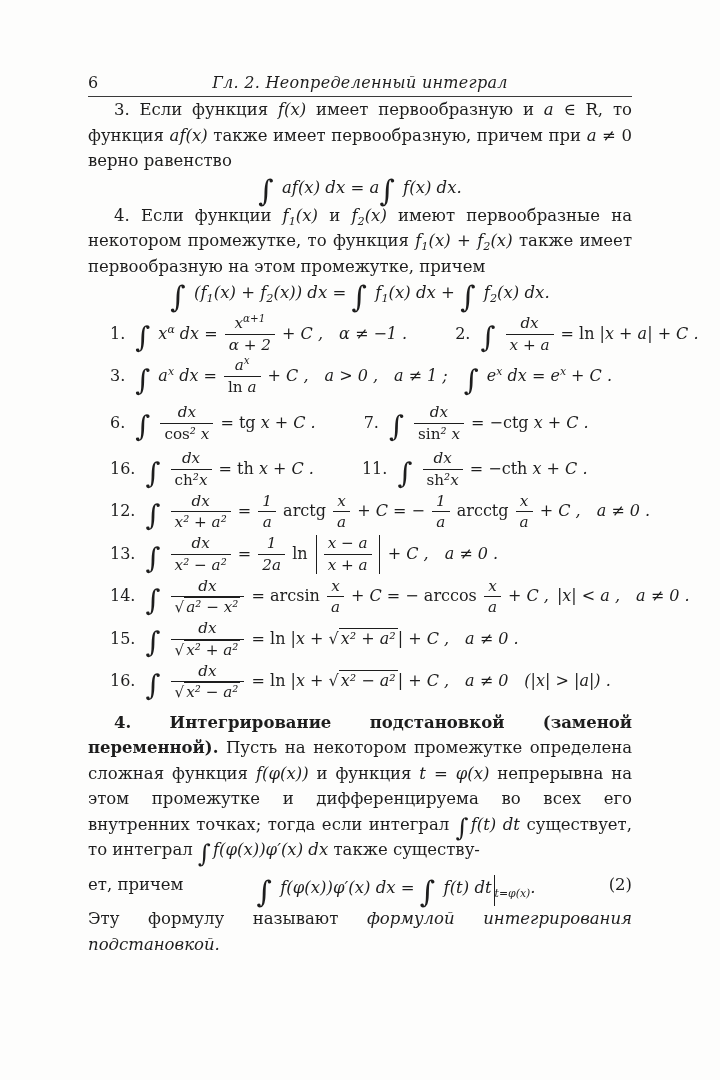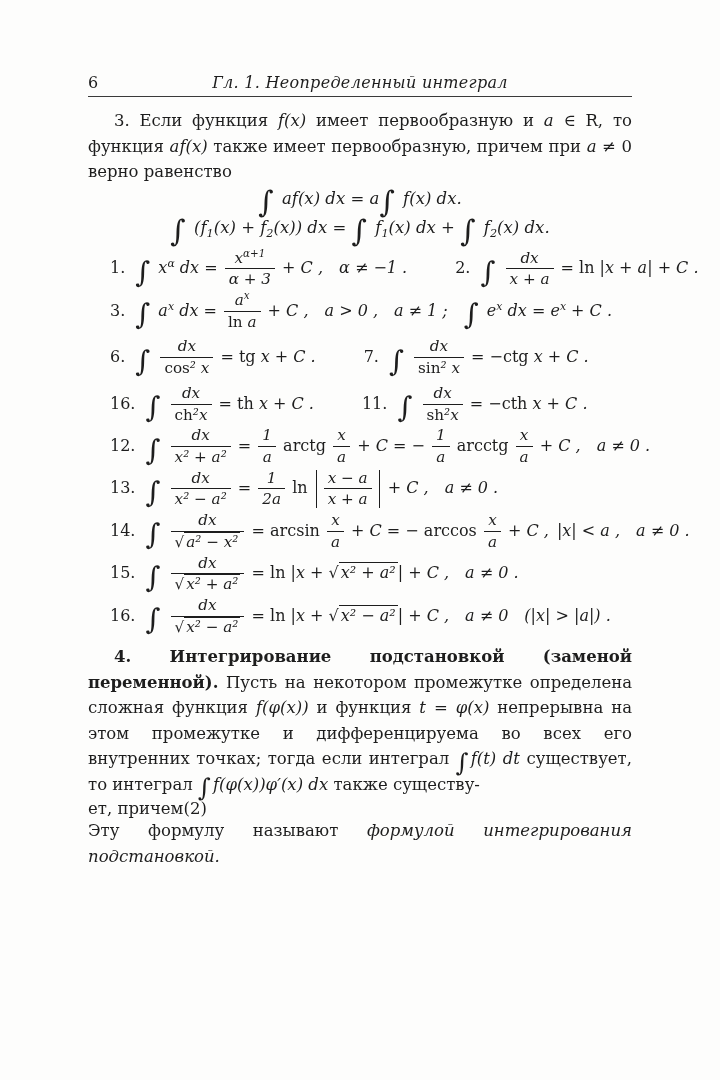--- a/index.html
+++ b/index.html
@@ -12,21 +12,21 @@
     box-sizing:border-box; width:720px; height:1080px;
     background:#fdfdfc; padding:70px 88px 0 88px;
   }
   
   .pagehead { position:relative; height:26px; border-bottom:1.5px solid #3a3a3a; font-size:16px; }
   .pagenum  { position:absolute; left:0; bottom:4px; }
   .runtitle { position:absolute; left:0; right:0; bottom:4px; text-align:center;
               font-style:italic; letter-spacing:.3px; }
   
   .para { font-size:16.5px; line-height:25.5px; text-align:justify; margin:0; }
-  .p-top { margin-top:11px; }
+  .p-top { }
   .indent { text-indent:26px; }
   .shead { font-weight:bold; }
   
   .eqrow { text-align:center; padding:4px 0 6px; font-size:16.5px; }
   .formula { font-style:italic; }
   .formula .rm, .formula .fnumlab { font-style:normal; }
   .mvar { font-style:italic; }
   .rm { font-style:normal; }
   .mint { font-size:1.8em; font-style:normal; line-height:0; vertical-align:-0.3em; padding-right:3px; }
   .para .mint { font-size:1.5em; vertical-align:-0.25em; padding-right:2px; }
@@ -43,44 +43,45 @@
   .evalbar { display:inline-block; width:0; height:1.9em; border-left:1.2px solid #1d1d1d;
              vertical-align:-0.8em; margin-left:2px; }
   .evalsub { font-size:0.66em; }
   
   .flist { padding:3px 0 5px; }
   .frow { display:flex; align-items:center; padding-left:22px; margin:4px 0; }
   .fitem { font-size:16px; white-space:nowrap; }
   .fitem + .fitem { margin-left:48px; }
   .fnumlab { margin-right:10px; }
   
-  .eq2row { display:flex; font-size:16.5px; margin-top:2px; }
+  .eq2row { display:flex; font-size:16.5px; margin-top:12px;gap:8px; }
   .eq2mid { flex:1; text-align:center; }
 </style>
 </head>
 <body>
 
 <div class="page">
 
   <header class="pagehead">
     <span class="pagenum">6</span>
-    <span class="runtitle">Гл. 1. Неопределенный интеграл</span>
+    <span class="runtitle">Гл. 2. Неопределенный интеграл</span>
   </header>
 
   <p class="para p-top indent">3. Если функция <span class="mvar">f(x)</span> имеет первообразную и <span class="mvar">a</span> ∈ R, то функция <span class="mvar">af(x)</span> также имеет первообразную, причем при <span class="mvar">a</span> ≠ 0 верно равенство</p>
 
   <div class="eqrow formula"><span class="mint">∫</span> af(x) dx = a<span class="mint">∫</span> f(x) dx.</div>
 
+  <p class="para indent">4. Если функции <span class="mvar">f<sub>1</sub>(x)</span> и <span class="mvar">f<sub>2</sub>(x)</span> имеют первообразные на некотором промежутке, то функция <span class="mvar">f<sub>1</sub>(x) + f<sub>2</sub>(x)</span> также имеет первообразную на этом промежутке, причем</p>
 
   <div class="eqrow formula"><span class="mint">∫</span> (f<sub>1</sub>(x) + f<sub>2</sub>(x)) dx = <span class="mint">∫</span> f<sub>1</sub>(x) dx + <span class="mint">∫</span> f<sub>2</sub>(x) dx.</div>
 
 
   <div class="flist">
       <div class="frow">
-        <span class="fitem formula"><span class="fnumlab">1.</span><span><span class="mint">∫</span> x<sup>α</sup> dx = <span class="frac"><span class="fnum">x<sup>α+1</sup></span><span class="fden">α + 3</span></span> + C ,  α ≠ −1 .</span></span>
+        <span class="fitem formula"><span class="fnumlab">1.</span><span><span class="mint">∫</span> x<sup>α</sup> dx = <span class="frac"><span class="fnum">x<sup>α+1</sup></span><span class="fden">α + 2</span></span> + C ,  α ≠ −1 .</span></span>
         <span class="fitem formula"><span class="fnumlab">2.</span><span><span class="mint">∫</span> <span class="frac"><span class="fnum">dx</span><span class="fden">x + a</span></span> = <span class="rm">ln</span> |x + a| + C .</span></span>
       </div>
       <div class="frow">
         <span class="fitem formula"><span class="fnumlab">3.</span><span><span class="mint">∫</span> a<sup>x</sup> dx = <span class="frac"><span class="fnum">a<sup>x</sup></span><span class="fden"><span class="rm">ln</span> a</span></span> + C ,  a &gt; 0 ,  a ≠ 1 ;  <span class="mint">∫</span> e<sup>x</sup> dx = e<sup>x</sup> + C .</span></span>
       </div>
       <div class="frow">
       </div>
       <div class="frow">
         <span class="fitem formula"><span class="fnumlab">6.</span><span><span class="mint">∫</span> <span class="frac"><span class="fnum">dx</span><span class="fden"><span class="rm">cos</span>² x</span></span> = <span class="rm">tg</span> x + C .</span></span>
         <span class="fitem formula"><span class="fnumlab">7.</span><span><span class="mint">∫</span> <span class="frac"><span class="fnum">dx</span><span class="fden"><span class="rm">sin</span>² x</span></span> = −<span class="rm">ctg</span> x + C .</span></span>
@@ -105,18 +106,19 @@
       </div>
       <div class="frow">
         <span class="fitem formula"><span class="fnumlab">16.</span><span><span class="mint">∫</span> <span class="frac"><span class="fnum">dx</span><span class="fden"><span class="sqrt"><span class="sqsign">√</span><span class="rad">x² − a²</span></span></span></span> = <span class="rm">ln</span> |x + <span class="sqrt"><span class="sqsign">√</span><span class="rad">x² − a²</span></span>| + C ,  a ≠ 0  (|x| &gt; |a|) .</span></span>
       </div>
     </div>
 
   <p class="para indent"><span class="shead">4. Интегрирование подстановкой (заменой переменной).</span><span> Пусть на некотором промежутке определена сложная функция <span class="mvar">f(φ(x))</span> и функция <span class="mvar">t</span> = <span class="mvar">φ(x)</span> непрерывна на этом промежутке и дифференцируема во всех его внутренних точках; тогда если интеграл <span class="mint">∫</span><span class="mvar">f(t)</span> <span class="mvar">dt</span> существует, то интеграл <span class="mint">∫</span><span class="mvar">f(φ(x))φ′(x)</span> <span class="mvar">dx</span> также существу-</span></p>
 
   <div class="eq2row">
     <span class="eq2lead">ет, причем</span>
+    <span class="eq2mid formula"><span class="mint">∫</span> f(φ(x))φ′(x) dx = <span class="mint">∫</span> f(t) dt<span class="evalbar"></span><sub class="evalsub">t=φ(x)</sub>.</span>
     <span class="eq2tag">(2)</span>
   </div>
 
   <p class="para"><span>Эту формулу называют </span><i>формулой интегрирования подстановкой.</i></p>
 
 </div>
 
 </body></html>

